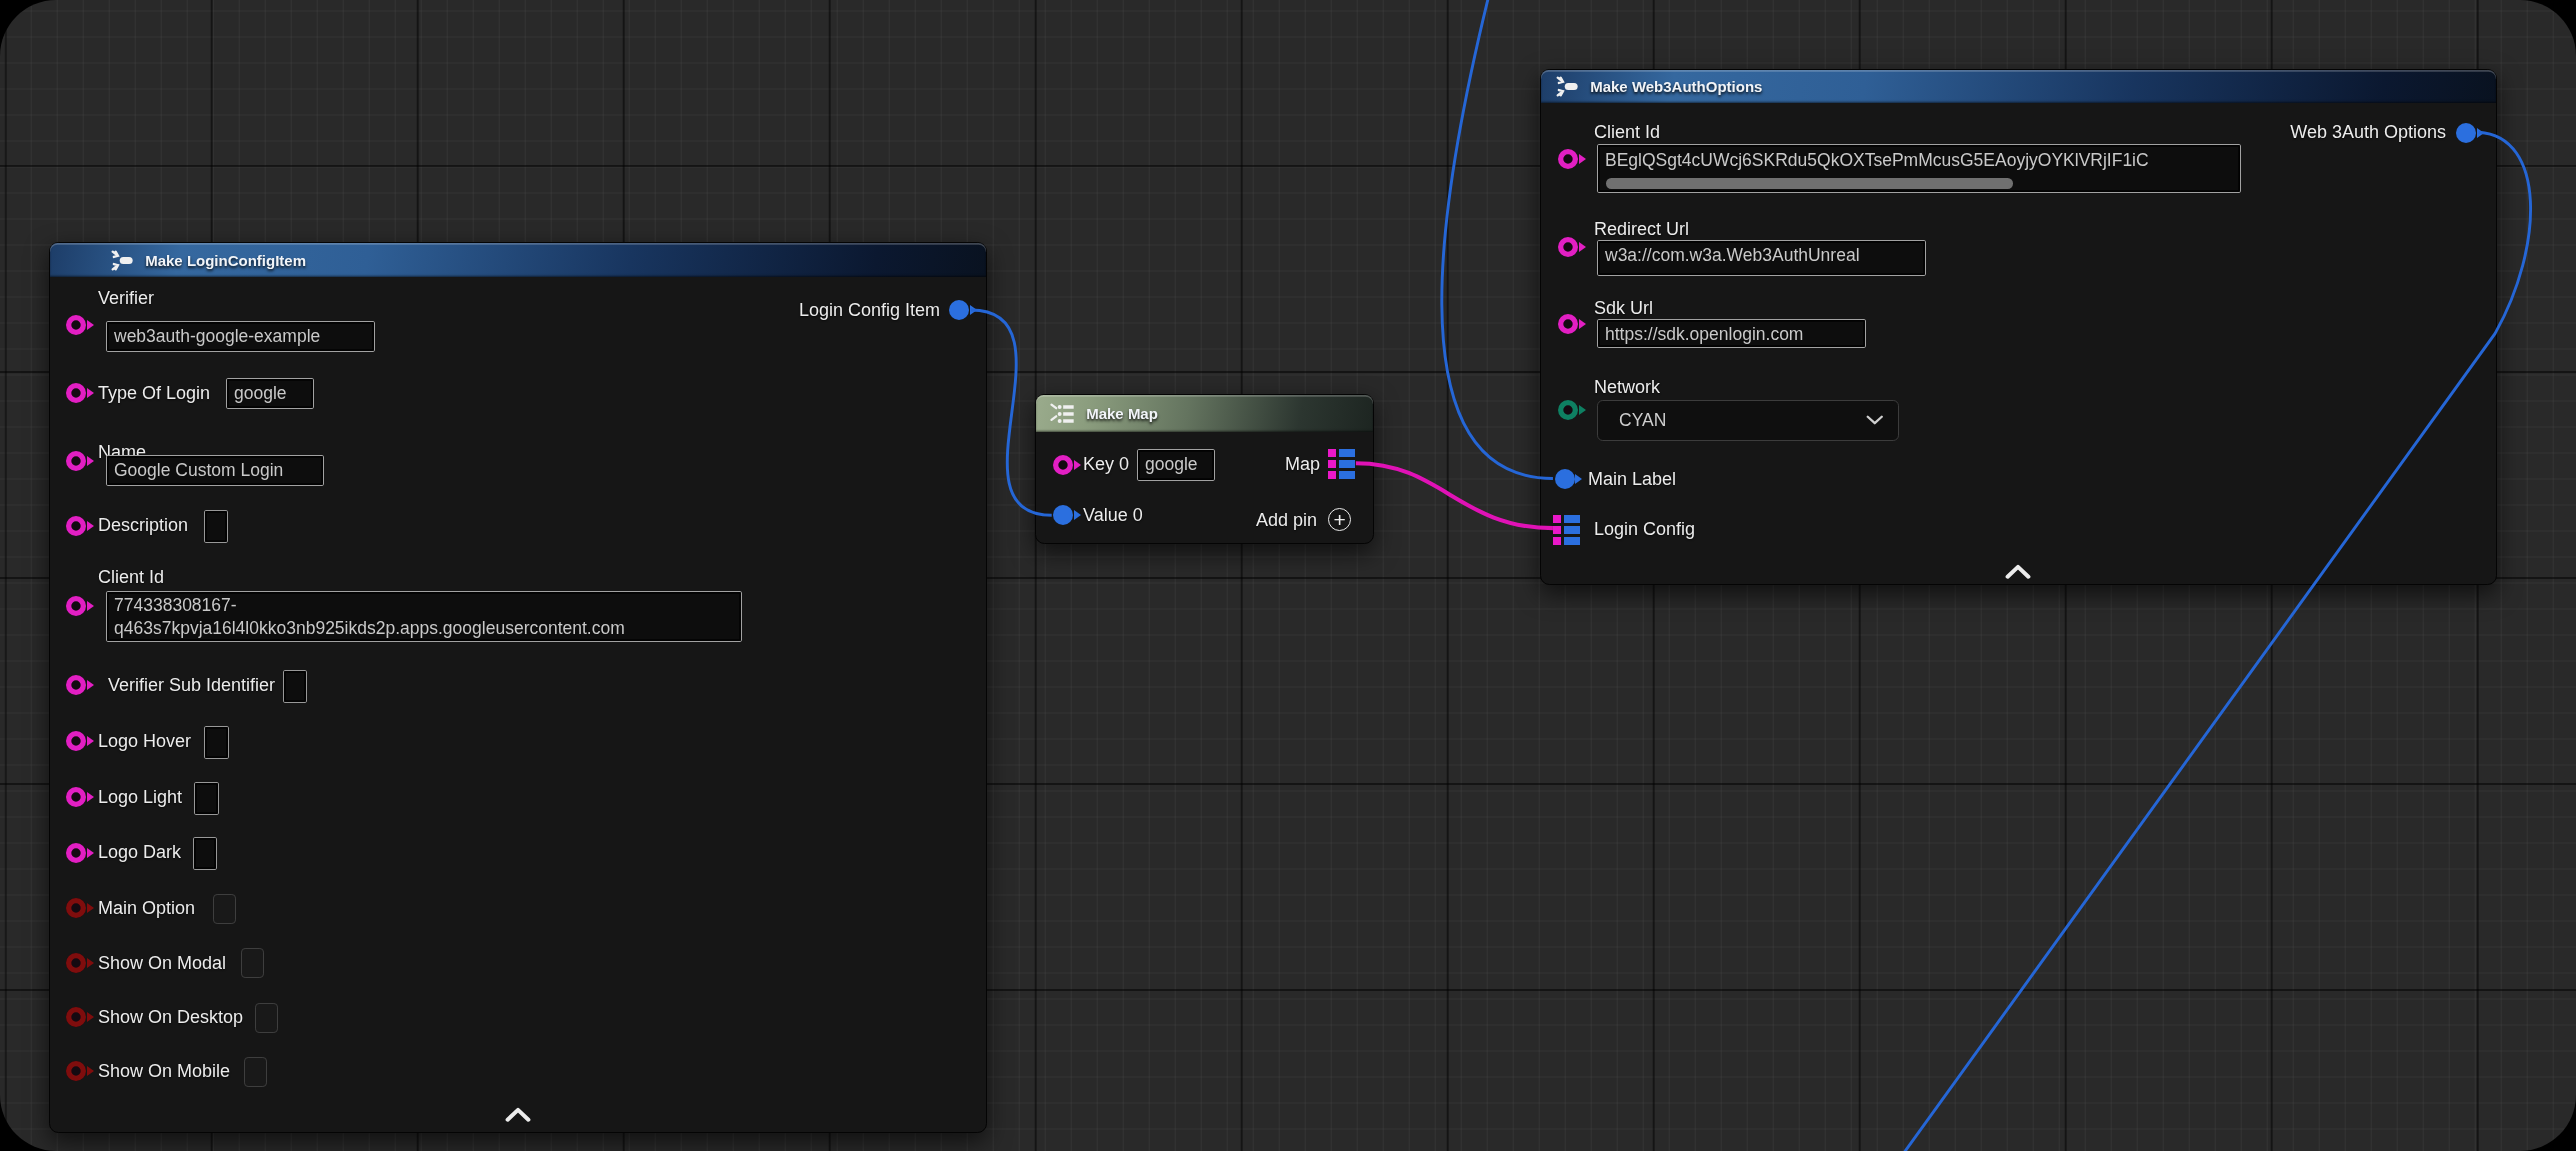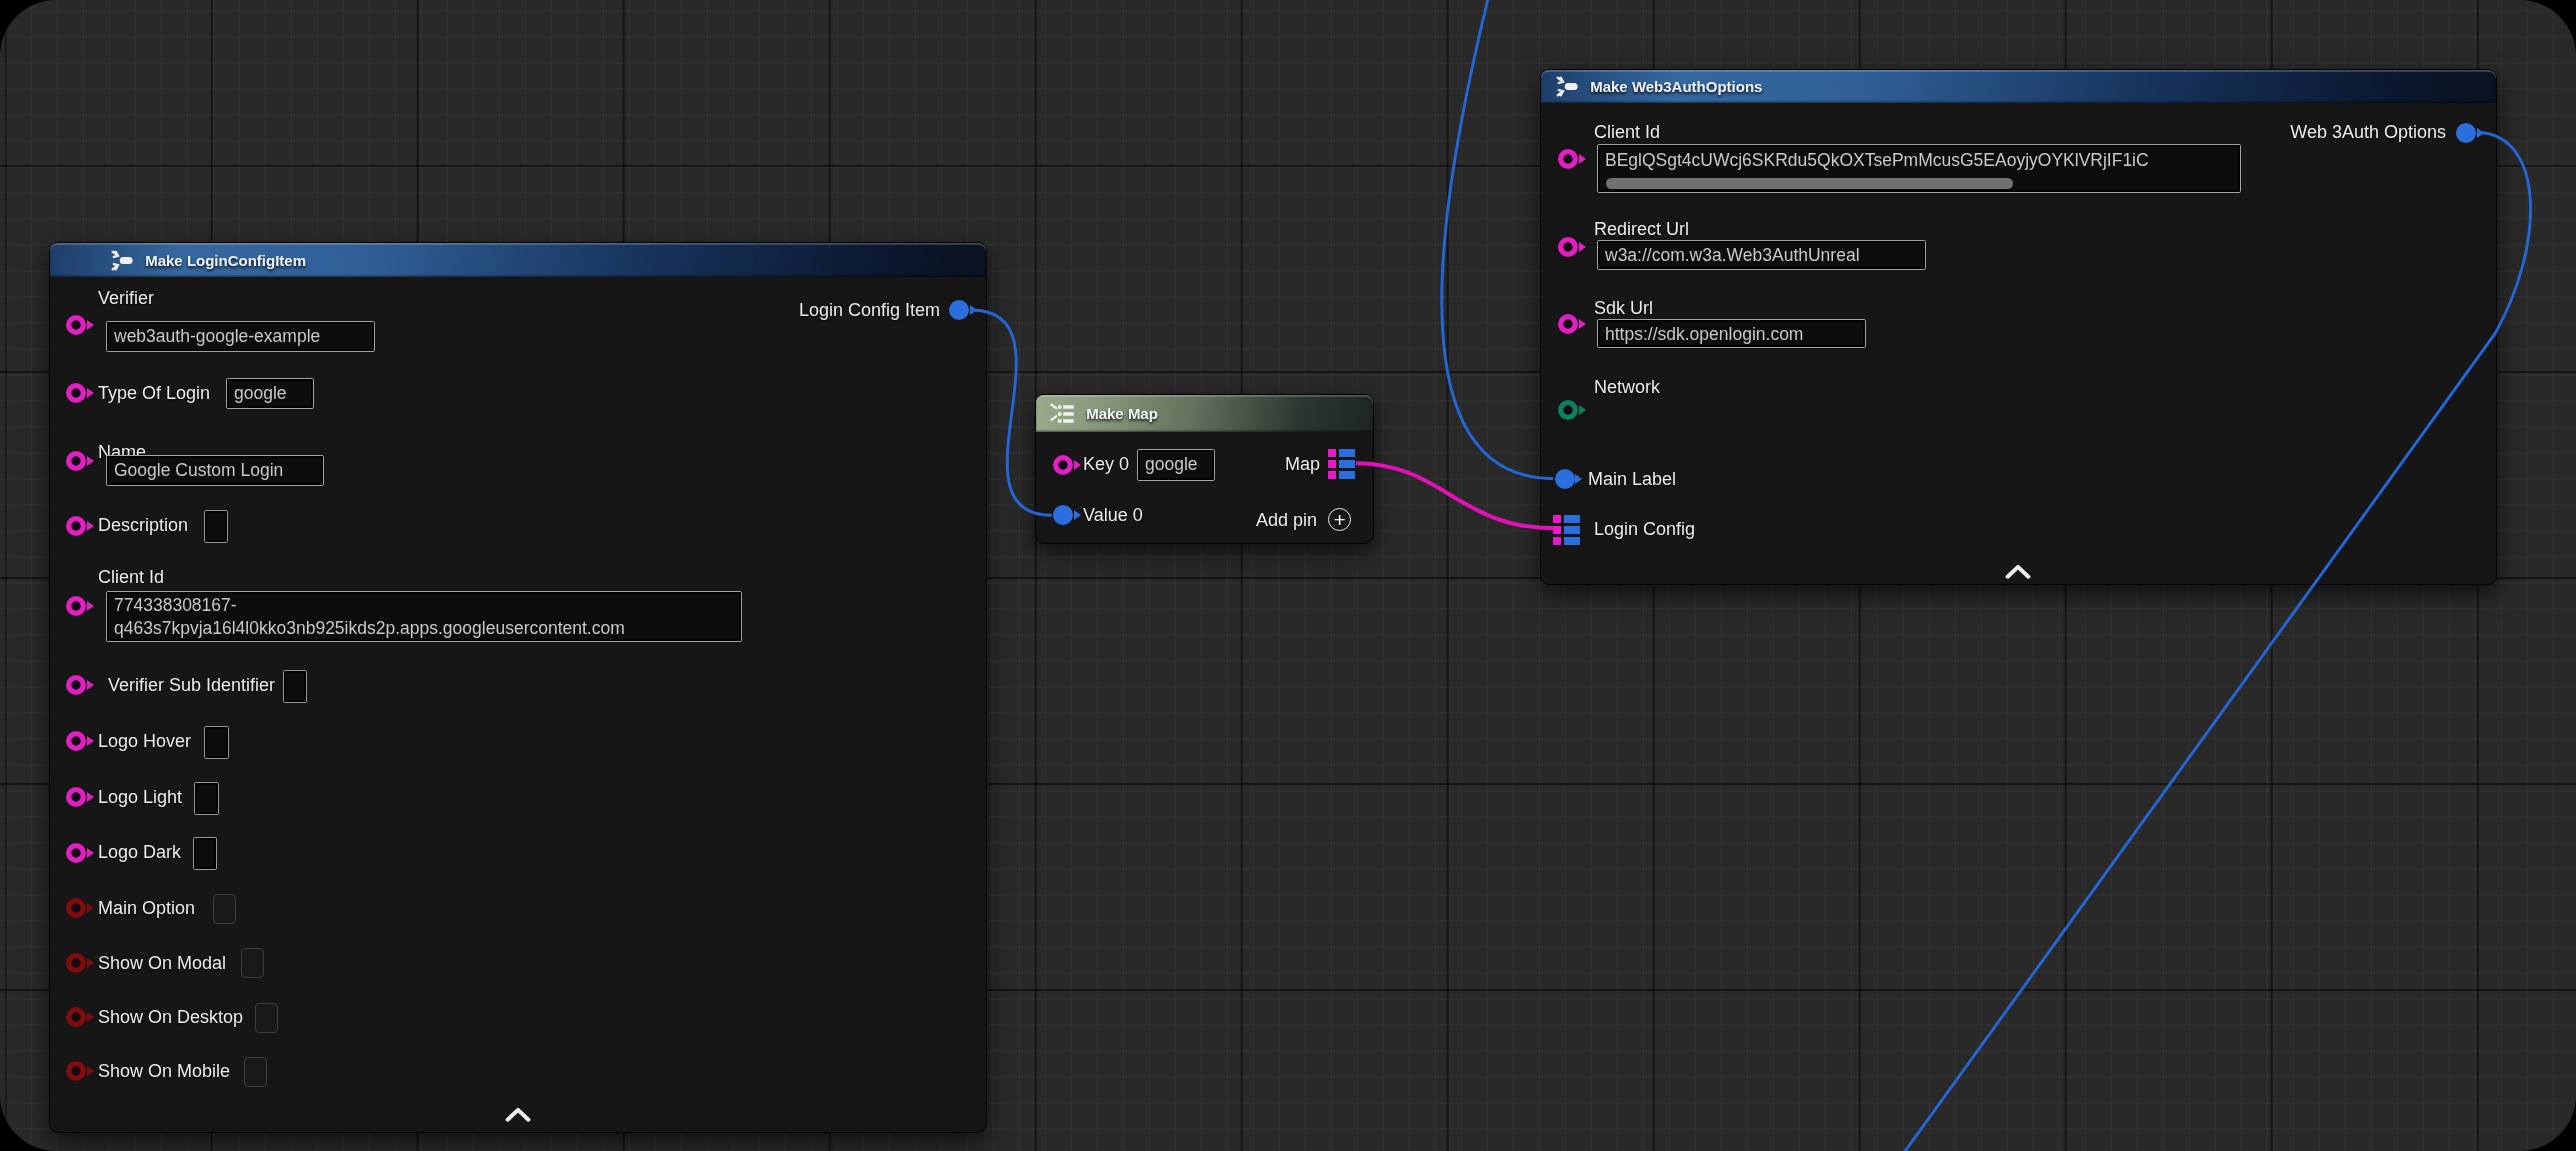--- a/index.html
+++ b/index.html
@@ -186,28 +186,34 @@
     <span class="lbl" style="left:53px;top:51px;">Client Id</span>
     <span class="lbl r" style="right:50px;top:51px;">Web 3Auth Options</span>
     <span class="pin fill" style="--c:#2b6fdf;left:915px;top:53px;"></span>
 
     <span class="pin ring" style="--c:#e21fc3;left:17px;top:79px;"></span>
     <span class="tb" style="left:56px;top:74px;width:644px;height:49px;line-height:30px;">BEglQSgt4cUWcj6SKRdu5QkOXTsePmMcusG5EAoyjyOYKlVRjIF1iC</span>
     <span class="scrollbar" style="left:65px;top:108px;width:407px;height:10.5px;"></span>
 
     <span class="lbl" style="left:53px;top:148px;">Redirect Url</span>
     <span class="pin ring" style="--c:#e21fc3;left:17px;top:167px;"></span>
-    <span class="tb" style="left:56px;top:170px;width:329px;height:30px;">w3a://com.w3a.Web3AuthUnreal</span>
+    <span class="tb" style="left:56px;top:170px;width:329px;height:36px;">w3a://com.w3a.Web3AuthUnreal</span>
 
     <span class="lbl" style="left:53px;top:227px;">Sdk Url</span>
     <span class="pin ring" style="--c:#e21fc3;left:17px;top:244px;"></span>
     <span class="tb" style="left:56px;top:249px;width:269px;height:29px;">https://sdk.openlogin.com</span>
 
     <span class="lbl" style="left:53px;top:306px;">Network</span>
     <span class="pin ring" style="--c:#0e8062;left:17px;top:330px;"></span>
+    <span class="dd" style="left:56px;top:330px;width:302px;height:41px;">
+      <span>CYAN</span>
+      <svg width="17.5" height="10.5" viewBox="0 0 30 18">
+        <polyline points="3,3 15,14 27,3" stroke="#cfcfcf" stroke-width="4" fill="none" stroke-linecap="round" stroke-linejoin="round"></polyline>
+      </svg>
+    </span>
 
     <span class="pin fill" style="--c:#2b6fdf;left:13.5px;top:399px;"></span>
     <span class="lbl" style="left:47px;top:398px;">Main Label</span>
 
     <span class="mpin" style="left:12.3px;top:445px;">
       <i class="k"></i>
         <i class="v"></i>
         <i class="k"></i>
         <i class="v"></i>
         <i class="k"></i>

